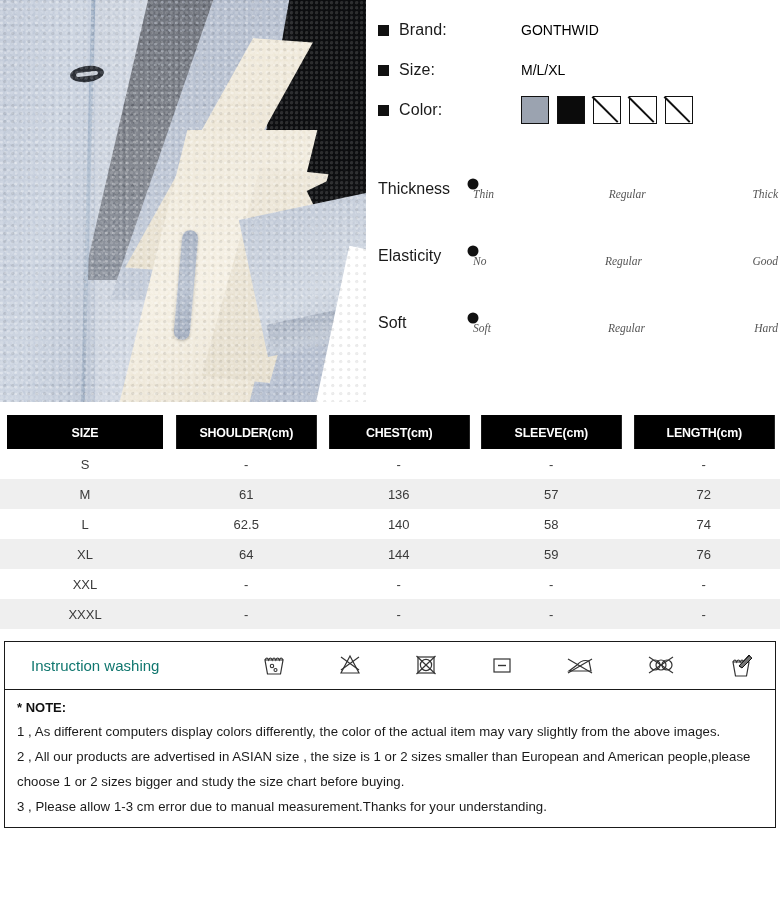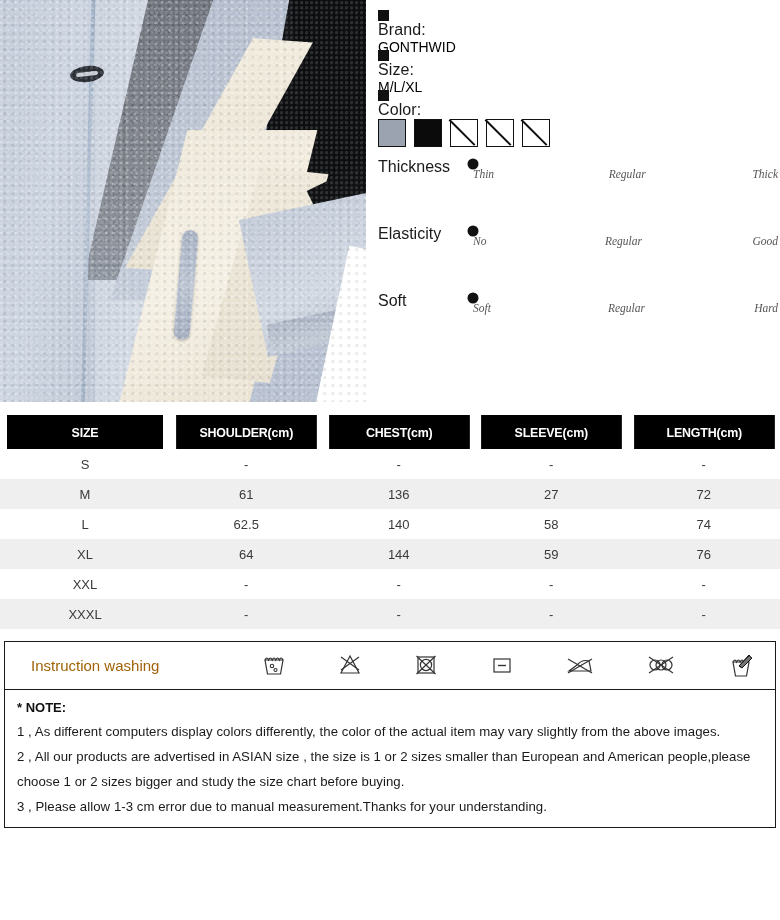--- a/index.html
+++ b/index.html
@@ -142,23 +142,22 @@
     opacity: .8;
   }
 
   
   .spec {
     flex: 1; padding: 8px 0 0 12px;
     display: flex; flex-direction: column;
   }
   .spec-rows { padding-top: 2px; }
   .spec-row {
-    display: flex; 
+    display: flex; align-items: center;
     height: 40px;
-    flex-direction: column;
   }
   .bullet {
     width: 11px; height: 11px; background: #111; flex: none;
     margin-right: 10px;
   }
   .spec-label {
     font-size: 16px; color: #1a1a1a; width: 122px; flex: none;
     letter-spacing: .1px;
   }
   .spec-value { font-size: 14px; color: #000000; }
@@ -168,21 +167,21 @@
   .sw-black { background: #0b0b0b; }
   .sw-empty { background: #fff; }
   .sw-empty::after {
     content: ""; position: absolute; left: -1px; top: -1px;
     width: 140%; height: 1.6px; background: #111;
     transform-origin: top left; transform: rotate(45deg);
   }
 
   
   .sliders { margin-top: 22px; padding-right: 2px; }
-  .slider-row { display: flex; align-items: flex-start; height: 67px; }
+  .slider-row { display: flex; align-items: center; height: 67px; }
   .slider-name {
     font-size: 16px; color: #1a1a1a; width: 95px; flex: none;
     padding-top: 6px;
   }
   .slider-body { flex: 1; position: relative; padding-top: 12px; }
   .track { height: 2.5px; background: #111; position: relative; }
   .knob {
     position: absolute; left: 50%; top: 50%;
     width: 11px; height: 11px; background: #111; border-radius: 50%;
     transform: translate(-50%, -50%);
@@ -214,21 +213,21 @@
   .note-box {
     margin: 12px 4px 0 4px;
     border: 1.4px solid #1a1a1a;
     width: 772px;
   }
   .wash-row {
     display: flex; align-items: center;
     height: 48px; border-bottom: 1.4px solid #1a1a1a;
     padding: 0 14px 0 26px;
   }
-  .wash-title { font-size: 15px; color: #a16207; width: 230px; flex: none; }
+  .wash-title { font-size: 15px; color: #0f766e; width: 230px; flex: none; }
   .wash-icons { display: flex; flex: 1; justify-content: space-between; padding-right: 6px; }
   .wash-icons svg { display: block; }
 
   .note-body { padding: 10px 12px 8px 12px; }
   .note-head { font-size: 13px; font-weight: bold; color: #111; margin-bottom: 4px; }
   .note-line {
     font-size: 13.2px; color: #1a1a1a; line-height: 1.9;
     letter-spacing: .05px;
   }
 </style>
@@ -349,21 +348,21 @@
       <td>S</td>
       <td>-</td>
       <td>-</td>
       <td>-</td>
       <td>-</td>
     </tr>
     <tr>
       <td>M</td>
       <td>61</td>
       <td>136</td>
-      <td>27</td>
+      <td>57</td>
       <td>72</td>
     </tr>
     <tr>
       <td>L</td>
       <td>62.5</td>
       <td>140</td>
       <td>58</td>
       <td>74</td>
     </tr>
     <tr>

